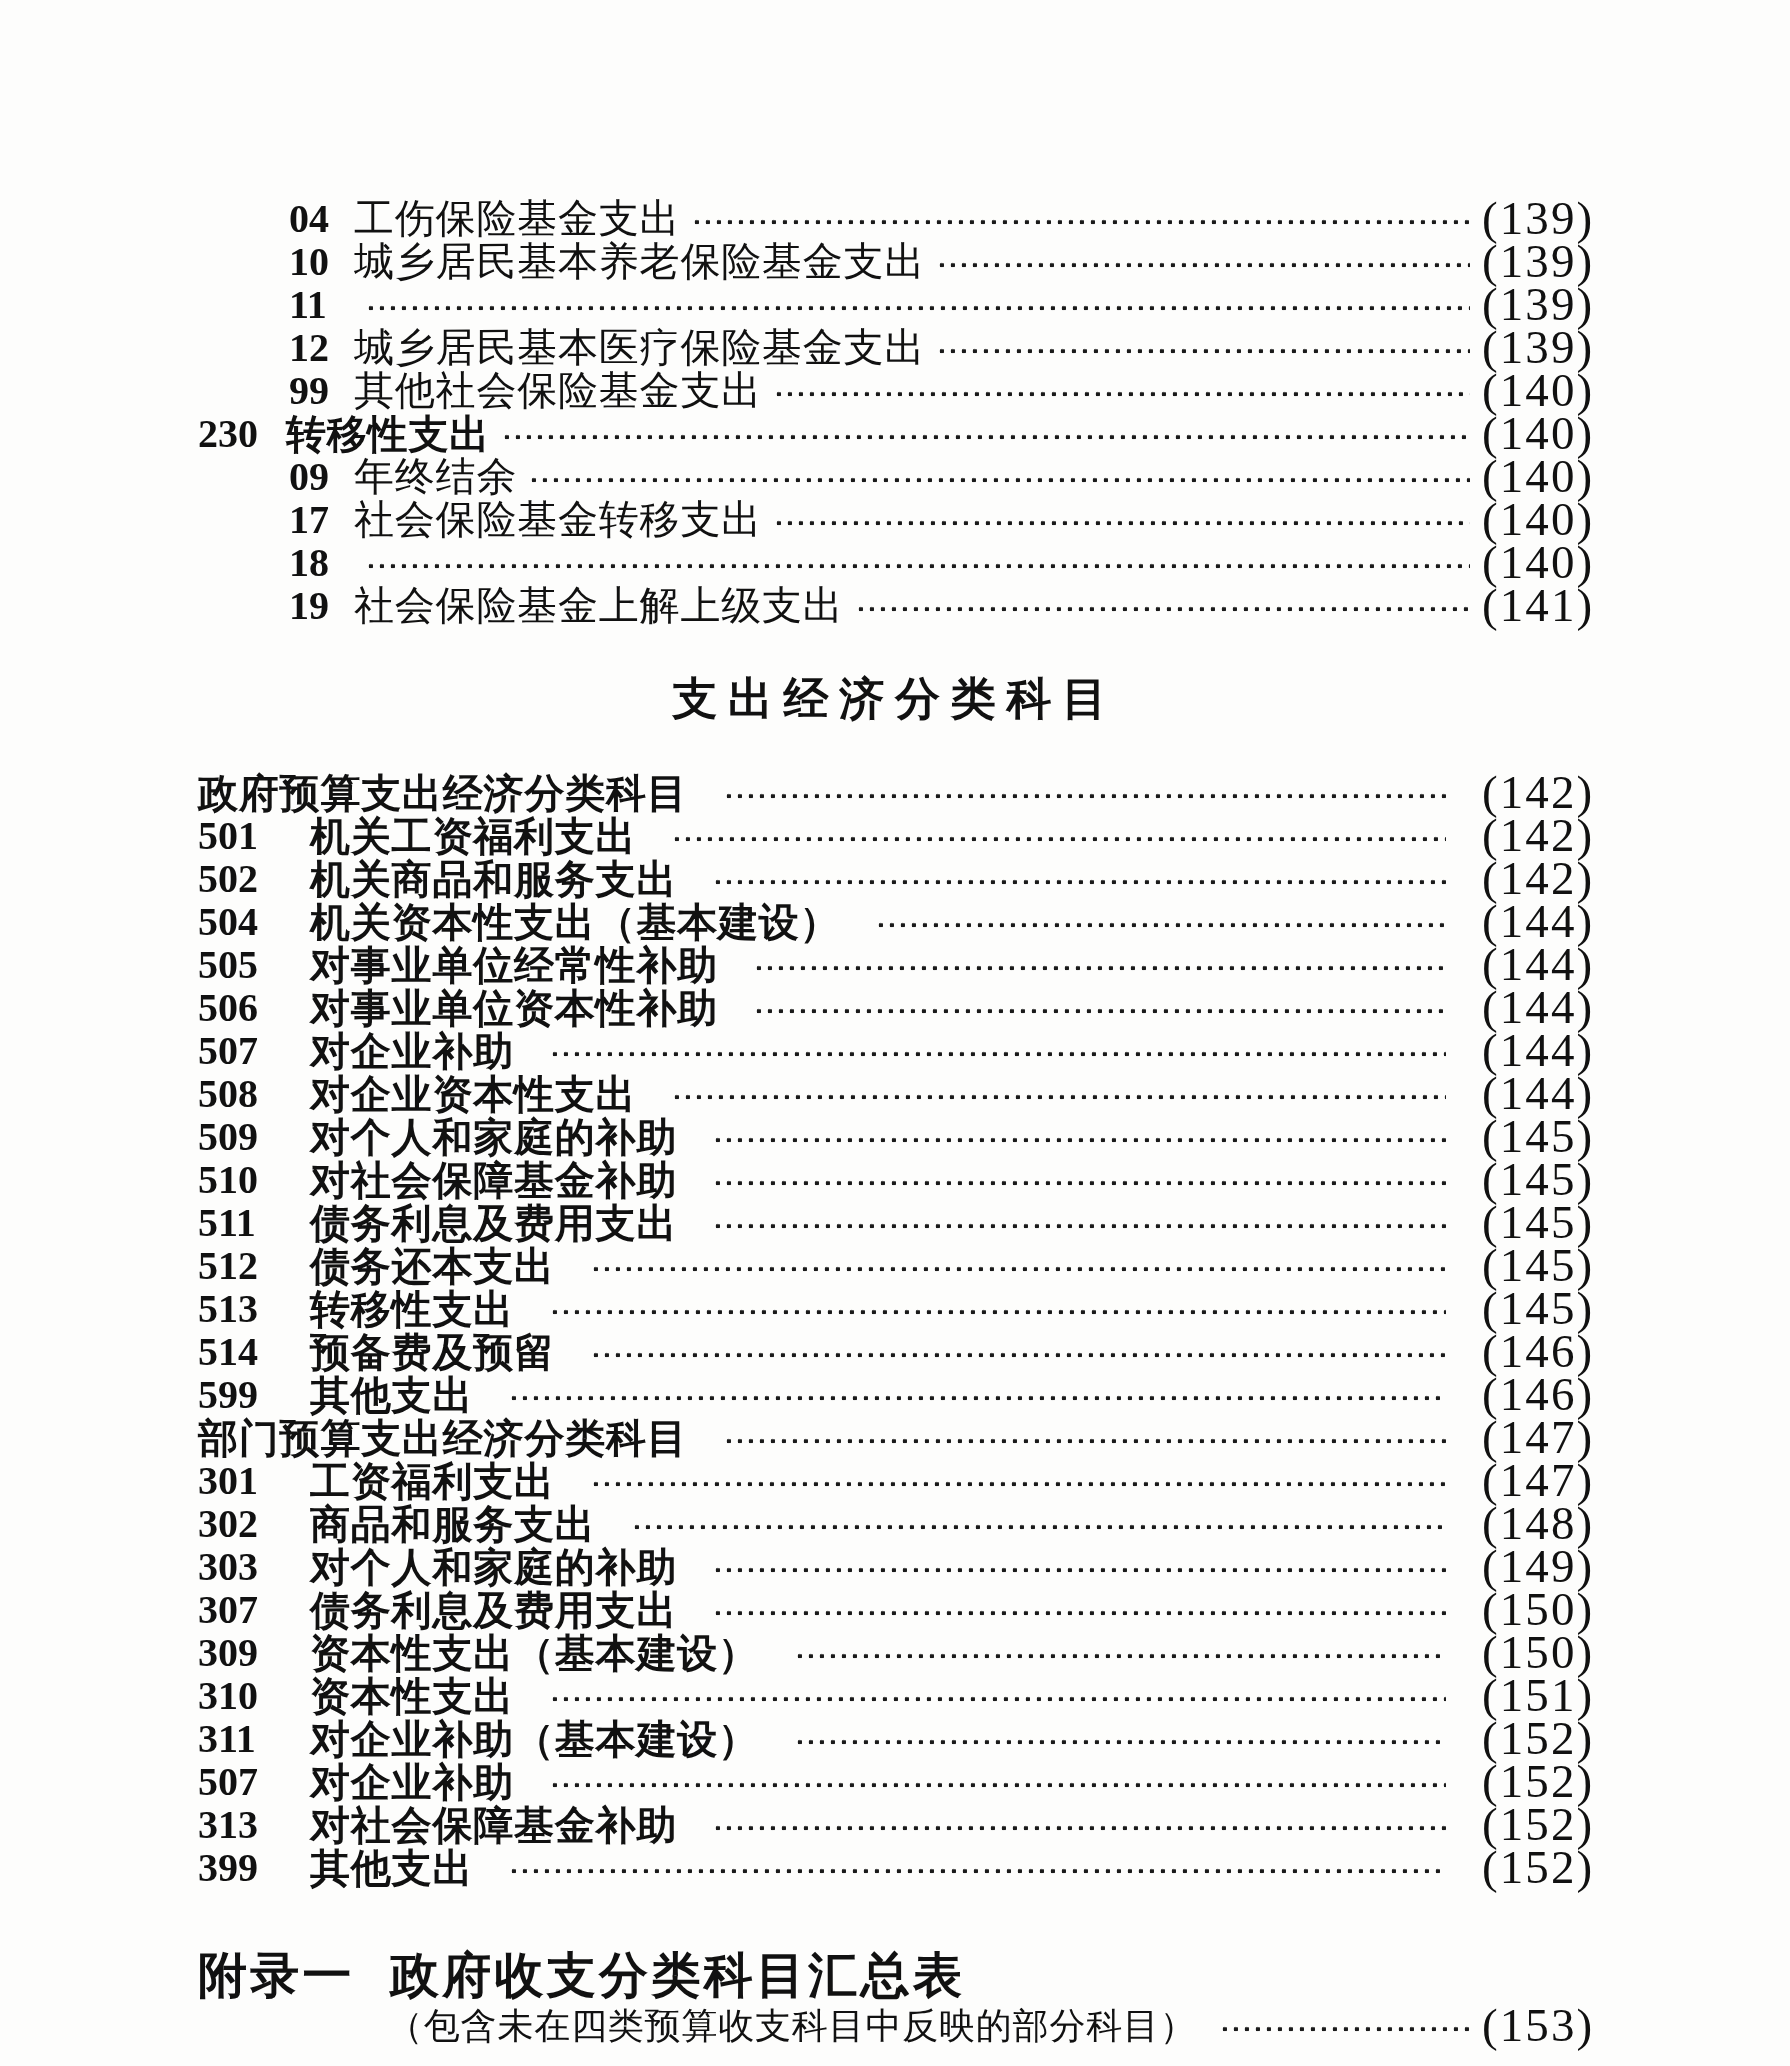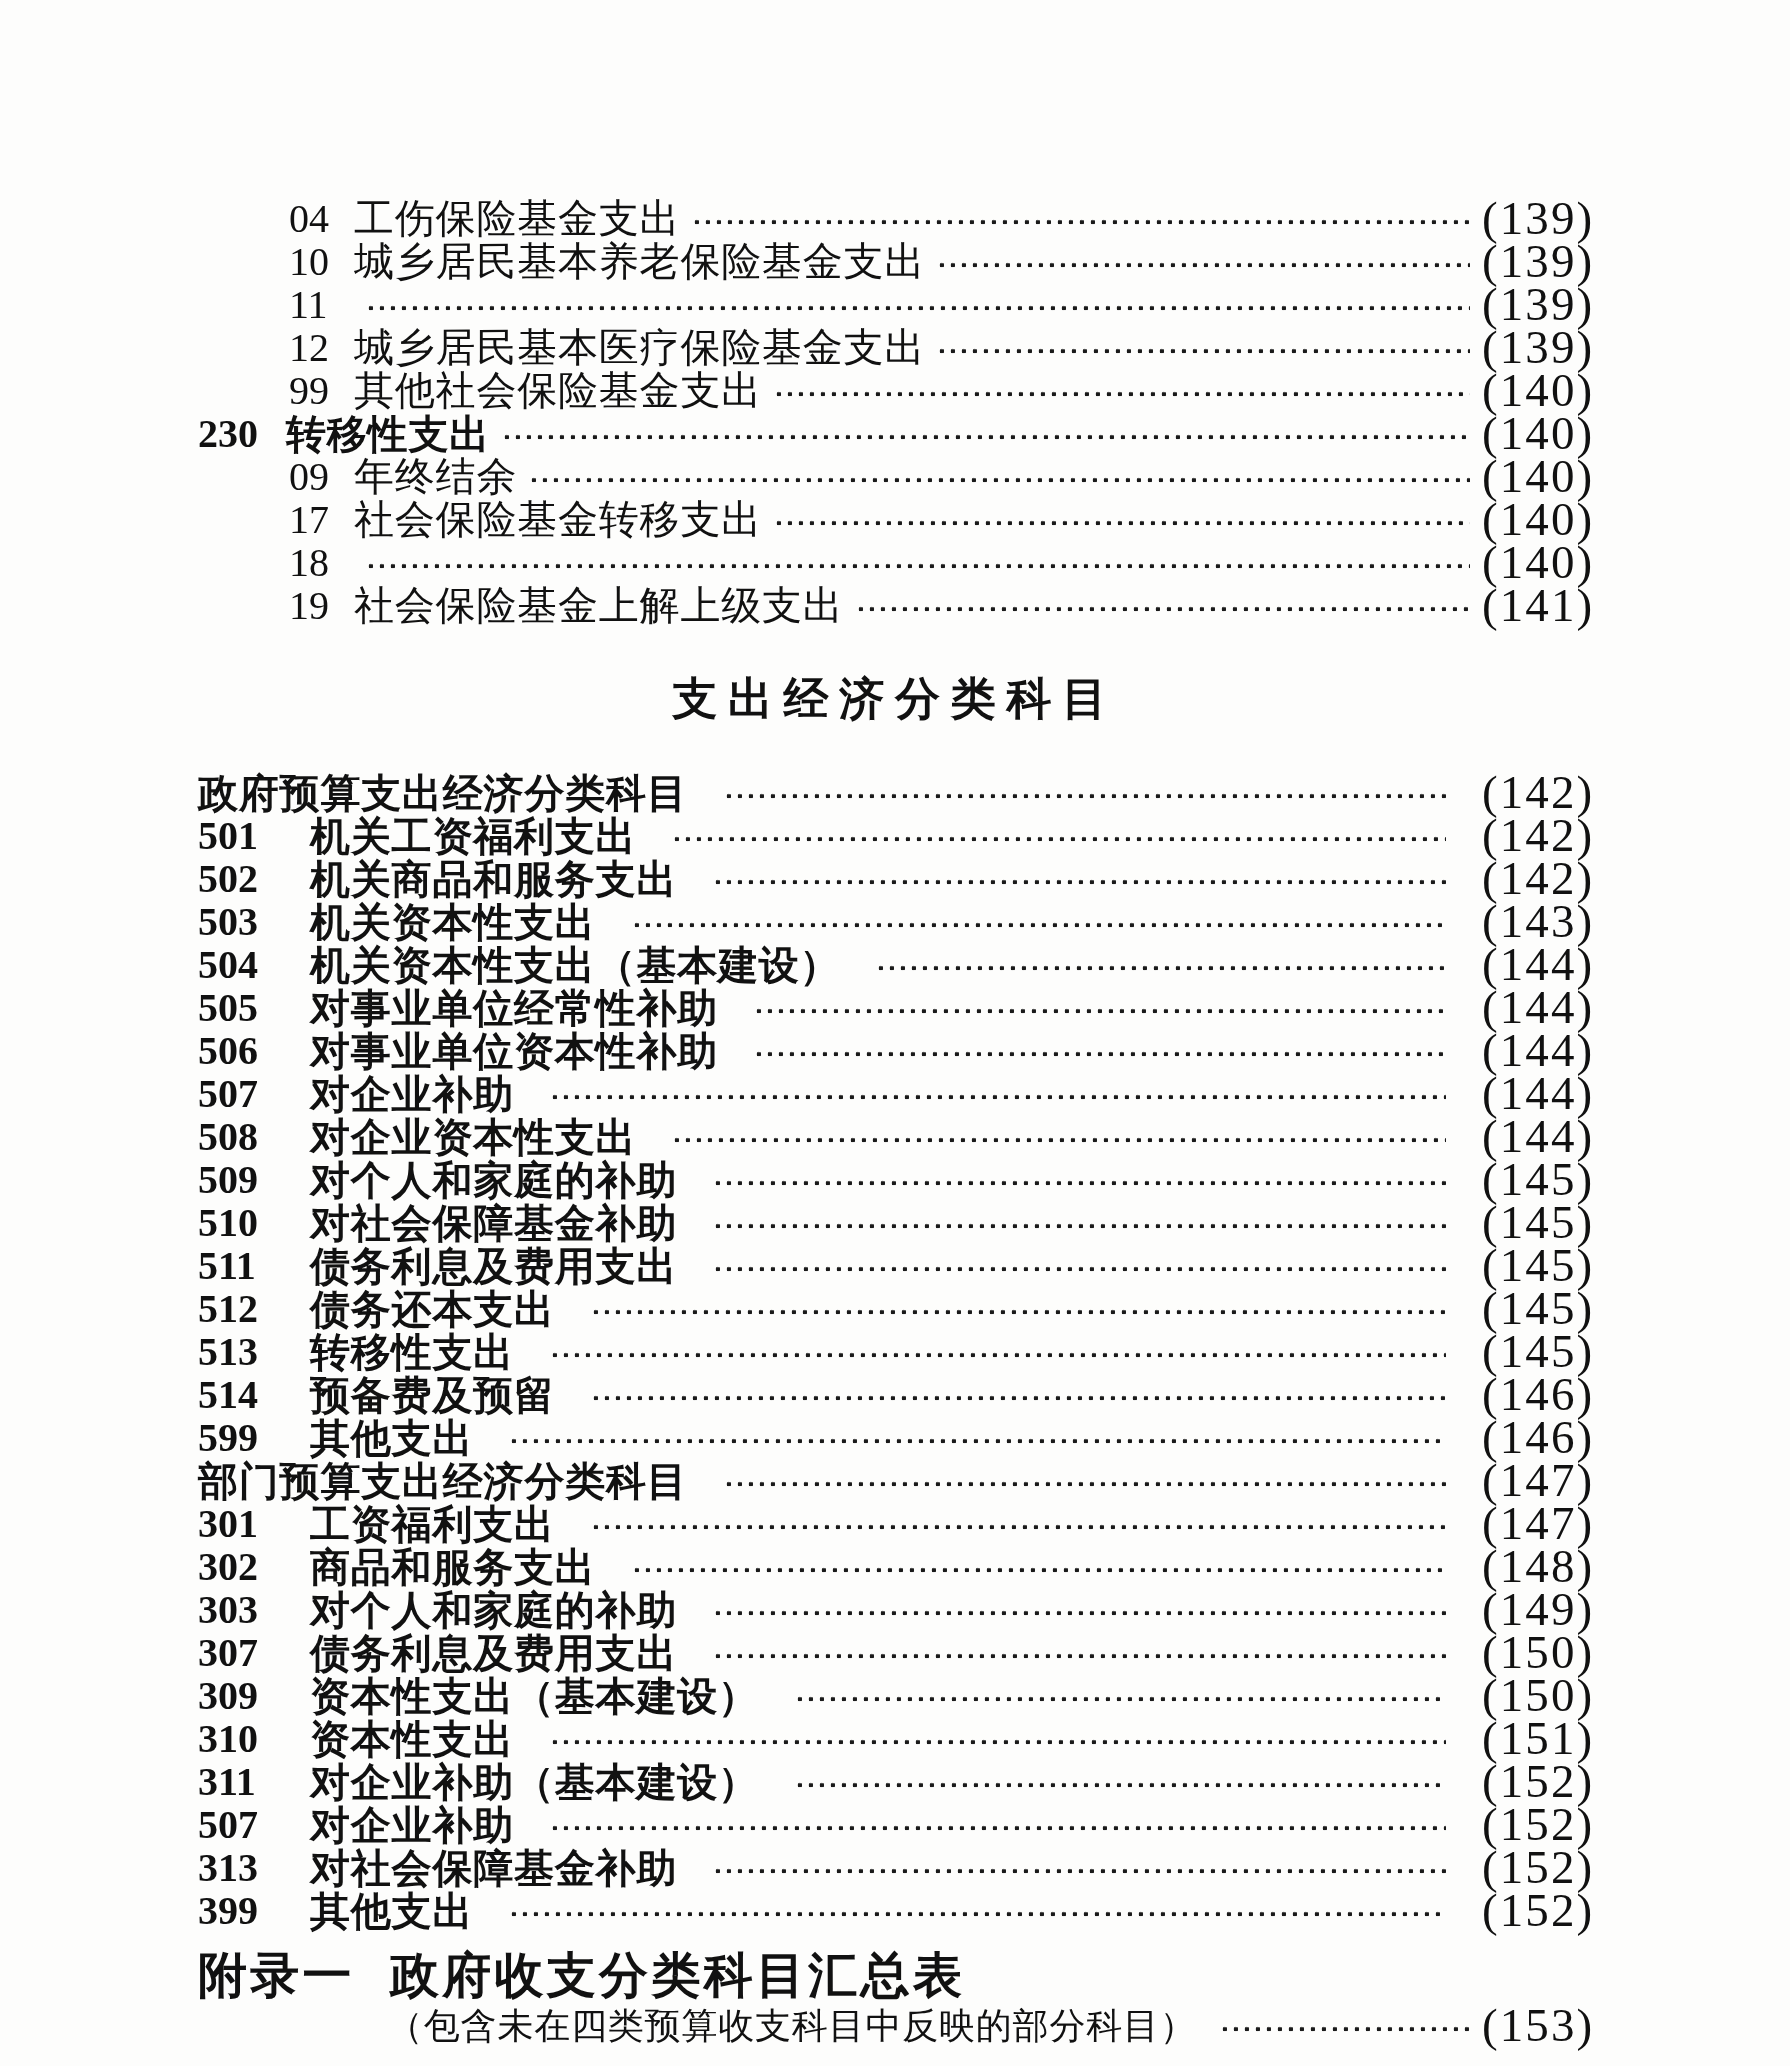--- a/index.html
+++ b/index.html
@@ -16,21 +16,21 @@
   .row{
     display:flex;align-items:center;
     height:43px;
     font-size:40px;line-height:1;
     white-space:nowrap;
   }
   .toc-main .row{height:43px;gap:24px;}
   .code{flex:0 0 auto;font-family:"Liberation Serif","DejaVu Serif",serif;}
   .lvl1 .code{width:88px;font-weight:700;}
   .lvl2{padding-left:91px;}
-  .lvl2 .code{width:65px;font-weight:400;}
+  .lvl2 .code{width:65px;font-weight:700;}
   .label{flex:0 0 auto;letter-spacing:0.8px;}
   .lvl2 .label{font-family:"Liberation Serif","DejaVu Serif",serif;font-weight:400;}
   .lvl1 .label,.row-header .label,.app-item .label{
     font-family:"Liberation Sans","DejaVu Sans",sans-serif;
     font-weight:700;
   }
   .row-header{font-size:40px;}
   .dots{
     flex:1 1 auto;align-self:center;
     height:5.8px;margin:0 12.4px 0 14px;
@@ -146,26 +146,20 @@
     <span class="code">501</span>
     <span class="label">机关工资福利支出</span>
     <span class="dots"></span>
     <span class="pg">(142)</span>
   </div>
       <div class="row lvl1">
     <span class="code">502</span>
     <span class="label">机关商品和服务支出</span>
     <span class="dots"></span>
     <span class="pg">(142)</span>
-  </div>
-      <div class="row lvl1">
-    <span class="code">503</span>
-    <span class="label">机关资本性支出</span>
-    <span class="dots"></span>
-    <span class="pg">(143)</span>
   </div>
       <div class="row lvl1">
     <span class="code">504</span>
     <span class="label">机关资本性支出（基本建设）</span>
     <span class="dots"></span>
     <span class="pg">(144)</span>
   </div>
       <div class="row lvl1">
     <span class="code">505</span>
     <span class="label">对事业单位经常性补助</span>

